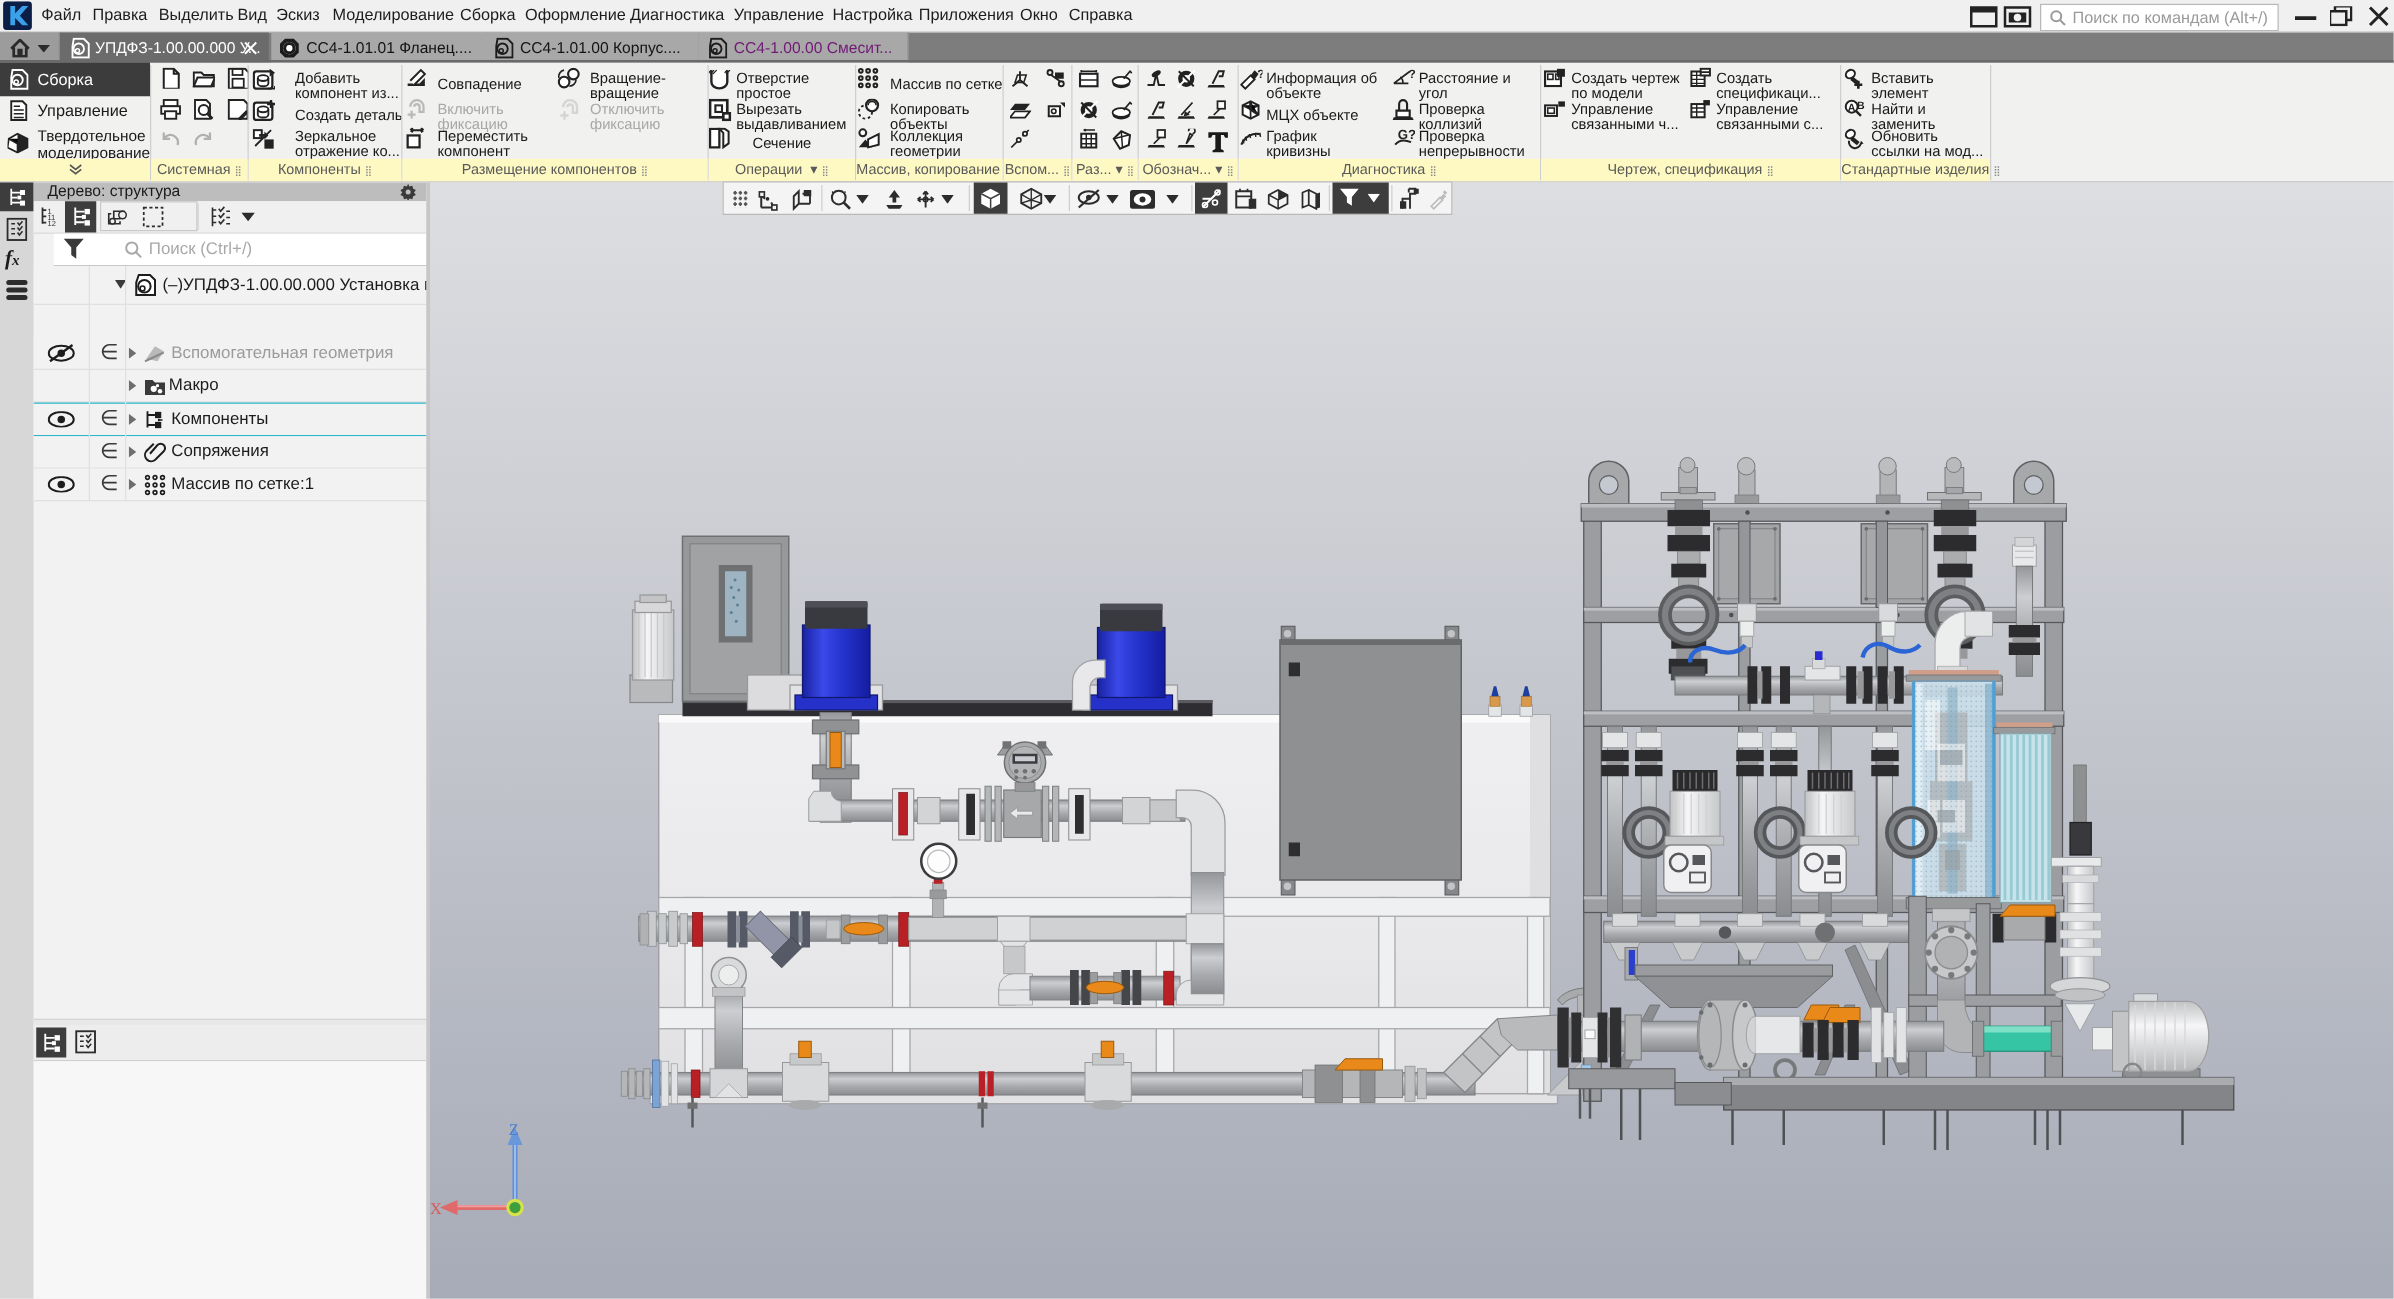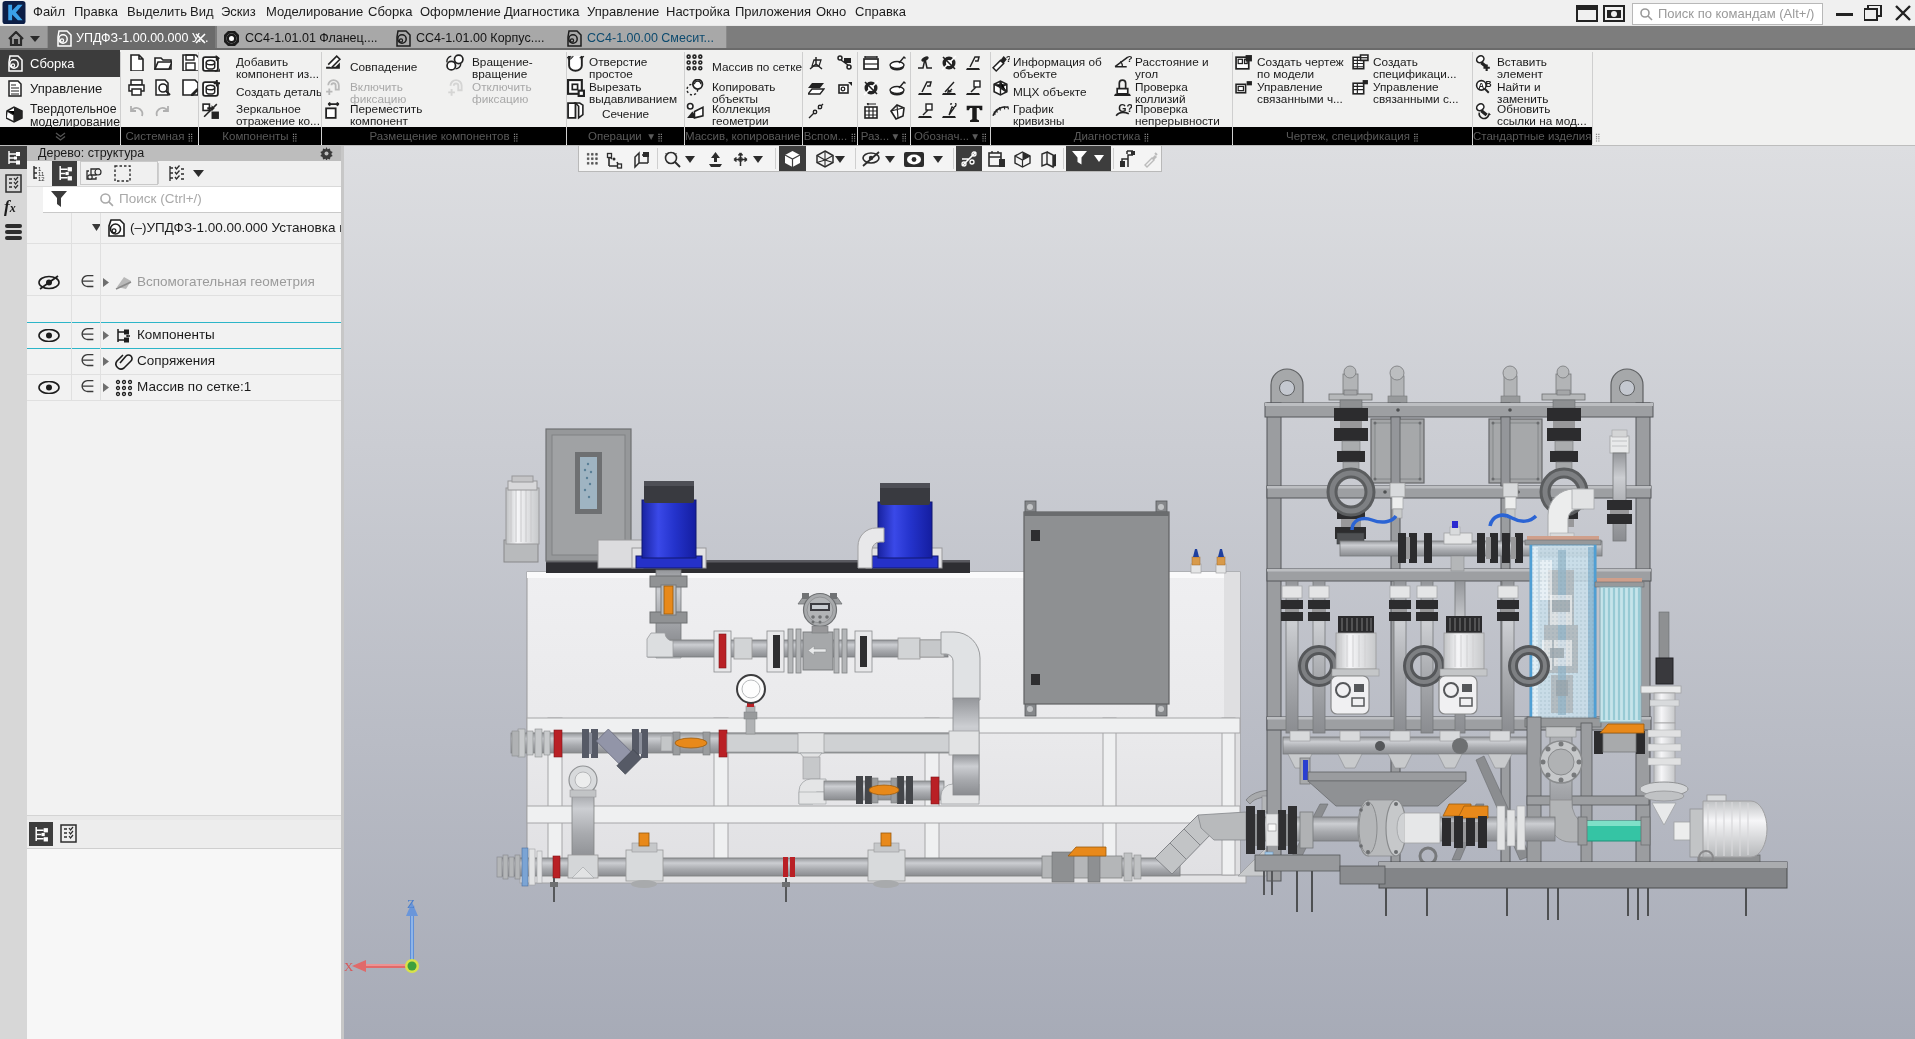--- a/index.html
+++ b/index.html
@@ -7,21 +7,21 @@
   
   #menubar{left:0;top:0;width:1915px;height:25px;background:#f0f0f0;font-size:13px;color:#1c1c1c;}
   #menubar .mi{position:absolute;top:4px;white-space:nowrap;}
   #logo{left:2px;top:1px;width:24px;height:23px;}
   
   #tabbar{left:0;top:25px;width:1915px;height:25px;background:#7d7d7d;border-top:1px solid #e8e8e8;}
   .tab{position:absolute;top:0;height:25px;font-size:13px;}
   
   #ribbon{left:0;top:50px;width:1915px;height:96px;background:#f1f1f0;}
   .rsep{position:absolute;top:2px;width:1px;height:92px;background:#cfcfcf;}
-  .rlabel{position:absolute;top:77px;height:18px;background:#000000;font-size:11.5px;color:#5a5a5a;text-align:center;line-height:18px;white-space:nowrap;}
+  .rlabel{position:absolute;top:77px;height:18px;background:#fef9c3;font-size:11.5px;color:#5a5a5a;text-align:center;line-height:18px;white-space:nowrap;}
   .rbtn{position:absolute;font-size:11.8px;color:#1a1a1a;line-height:12px;white-space:nowrap;}
   .rbtn .ic{display:inline-block;vertical-align:middle;}
   .gray{color:#a8a8a8;}
   .grip{color:#8a8a8a;font-size:8px;letter-spacing:0;}
   
   #sidebar{left:0;top:146px;width:27px;height:893px;background:#d7d7d7;}
   #treepanel{left:27px;top:146px;width:314px;height:893px;background:#f2f2f2;}
   #vdivider{left:341px;top:146px;width:3px;height:893px;background:#c7c7c7;}
   #viewport{left:344px;top:146px;width:1571px;height:893px;background:linear-gradient(#dddee1,#a7abb7);}
   .trow{position:absolute;left:0;width:314px;border-bottom:1px solid #e0e0e0;font-size:13.5px;color:#1c1c1c;background:#f2f2f2;}
@@ -97,21 +97,21 @@
     <span style="position:absolute;left:28px;top:5px;white-space:nowrap;font-size:12.5px">СС4-1.01.01 Фланец....</span>
   </div>
   <div class="tab" style="left:388px;width:171px;background:#a8a8a8;color:#141414;border-right:1px solid #8a8a8a;">
     <svg style="position:absolute;left:6px;top:4px" width="17" height="17" viewBox="0 0 17 17">
         <path d="M4 1 h8 l4 4 v11 h-13 v-9 z" fill="none" stroke="#1c1c1c" stroke-width="1.5"></path>
         <circle cx="8" cy="9" r="4.2" fill="none" stroke="#1c1c1c" stroke-width="1.5"></circle>
         <circle cx="7" cy="10.5" r="1.6" fill="none" stroke="#1c1c1c" stroke-width="1.2"></circle>
       </svg>
     <span style="position:absolute;left:28px;top:5px;white-space:nowrap;font-size:12.5px">СС4-1.01.00 Корпус....</span>
   </div>
-  <div class="tab" style="left:559px;width:167px;background:#a8a8a8;color:#0c4a6e;border-right:1px solid #8a8a8a;">
+  <div class="tab" style="left:559px;width:167px;background:#a8a8a8;color:#701a75;border-right:1px solid #8a8a8a;">
     <svg style="position:absolute;left:6px;top:4px" width="17" height="17" viewBox="0 0 17 17">
         <path d="M4 1 h8 l4 4 v11 h-13 v-9 z" fill="none" stroke="#1c1c1c" stroke-width="1.5"></path>
         <circle cx="8" cy="9" r="4.2" fill="none" stroke="#1c1c1c" stroke-width="1.5"></circle>
         <circle cx="7" cy="10.5" r="1.6" fill="none" stroke="#1c1c1c" stroke-width="1.2"></circle>
       </svg>
     <span style="position:absolute;left:28px;top:5px;white-space:nowrap;font-size:12.5px">СС4-1.00.00 Смесит...</span>
   </div>
 </div>
 <svg width="0" height="0" style="position:absolute">
  <defs>
@@ -718,20 +718,32 @@
       </svg>
     <span class="abs" style="left:53px;top:1px;font-size:17px;color:#3a3a3a">∈</span>
     <svg class="abs" style="left:76px;top:8px" width="6" height="9" viewBox="0 0 6 9">
         <path d="M0 0 l6 4.5 L0 9z" fill="#6e6e6e"></path>
       </svg>
     <svg class="abs" style="left:88px;top:4px" width="18" height="18" viewBox="0 0 18 18">
         <path d="M2 13 L9 3 l7 4 -5 8z" fill="#b9b9b9"></path>
         <path d="M1 15 L16 8" stroke="#8a8a8a" stroke-width="1.6"></path>
       </svg>
     <span class="abs" style="left:110px;top:4px;white-space:nowrap;color:#9b9b9b">Вспомогательная геометрия</span>
+  </div>
+  <div class="trow" style="top:150px;height:25px;">
+    <svg class="abs" style="left:76px;top:8px" width="6" height="9" viewBox="0 0 6 9">
+        <path d="M0 0 l6 4.5 L0 9z" fill="#6e6e6e"></path>
+      </svg>
+    <svg class="abs" style="left:88px;top:4px" width="18" height="18" viewBox="0 0 18 18">
+        <path d="M1 4 h6 l2 2 h8 v10 H1z" fill="#3a3a3a"></path>
+        <circle cx="8" cy="11" r="2.5" fill="#fff"></circle>
+        <circle cx="13" cy="13" r="1.8" fill="#fff"></circle>
+        <circle cx="11" cy="8.5" r="1.3" fill="#fff"></circle>
+      </svg>
+    <span class="abs" style="left:108px;top:4px;white-space:nowrap">Макро</span>
   </div>
   <div class="trow" style="top:176px;height:25px;border-top:1.5px solid #2cb5c8;border-bottom:1.5px solid #2cb5c8;">
     <svg class="abs" style="left:11px;top:6px" width="22" height="13" viewBox="0 0 22 13">
         <ellipse cx="11" cy="6.5" rx="10" ry="6" fill="none" stroke="#1d1d1d" stroke-width="1.6"></ellipse>
         <circle cx="11" cy="6.5" r="3" fill="#1d1d1d"></circle>
       </svg>
     <span class="abs" style="left:53px;top:1px;font-size:17px;color:#3a3a3a">∈</span>
     <svg class="abs" style="left:76px;top:8px" width="6" height="9" viewBox="0 0 6 9">
         <path d="M0 0 l6 4.5 L0 9z" fill="#6e6e6e"></path>
       </svg>

